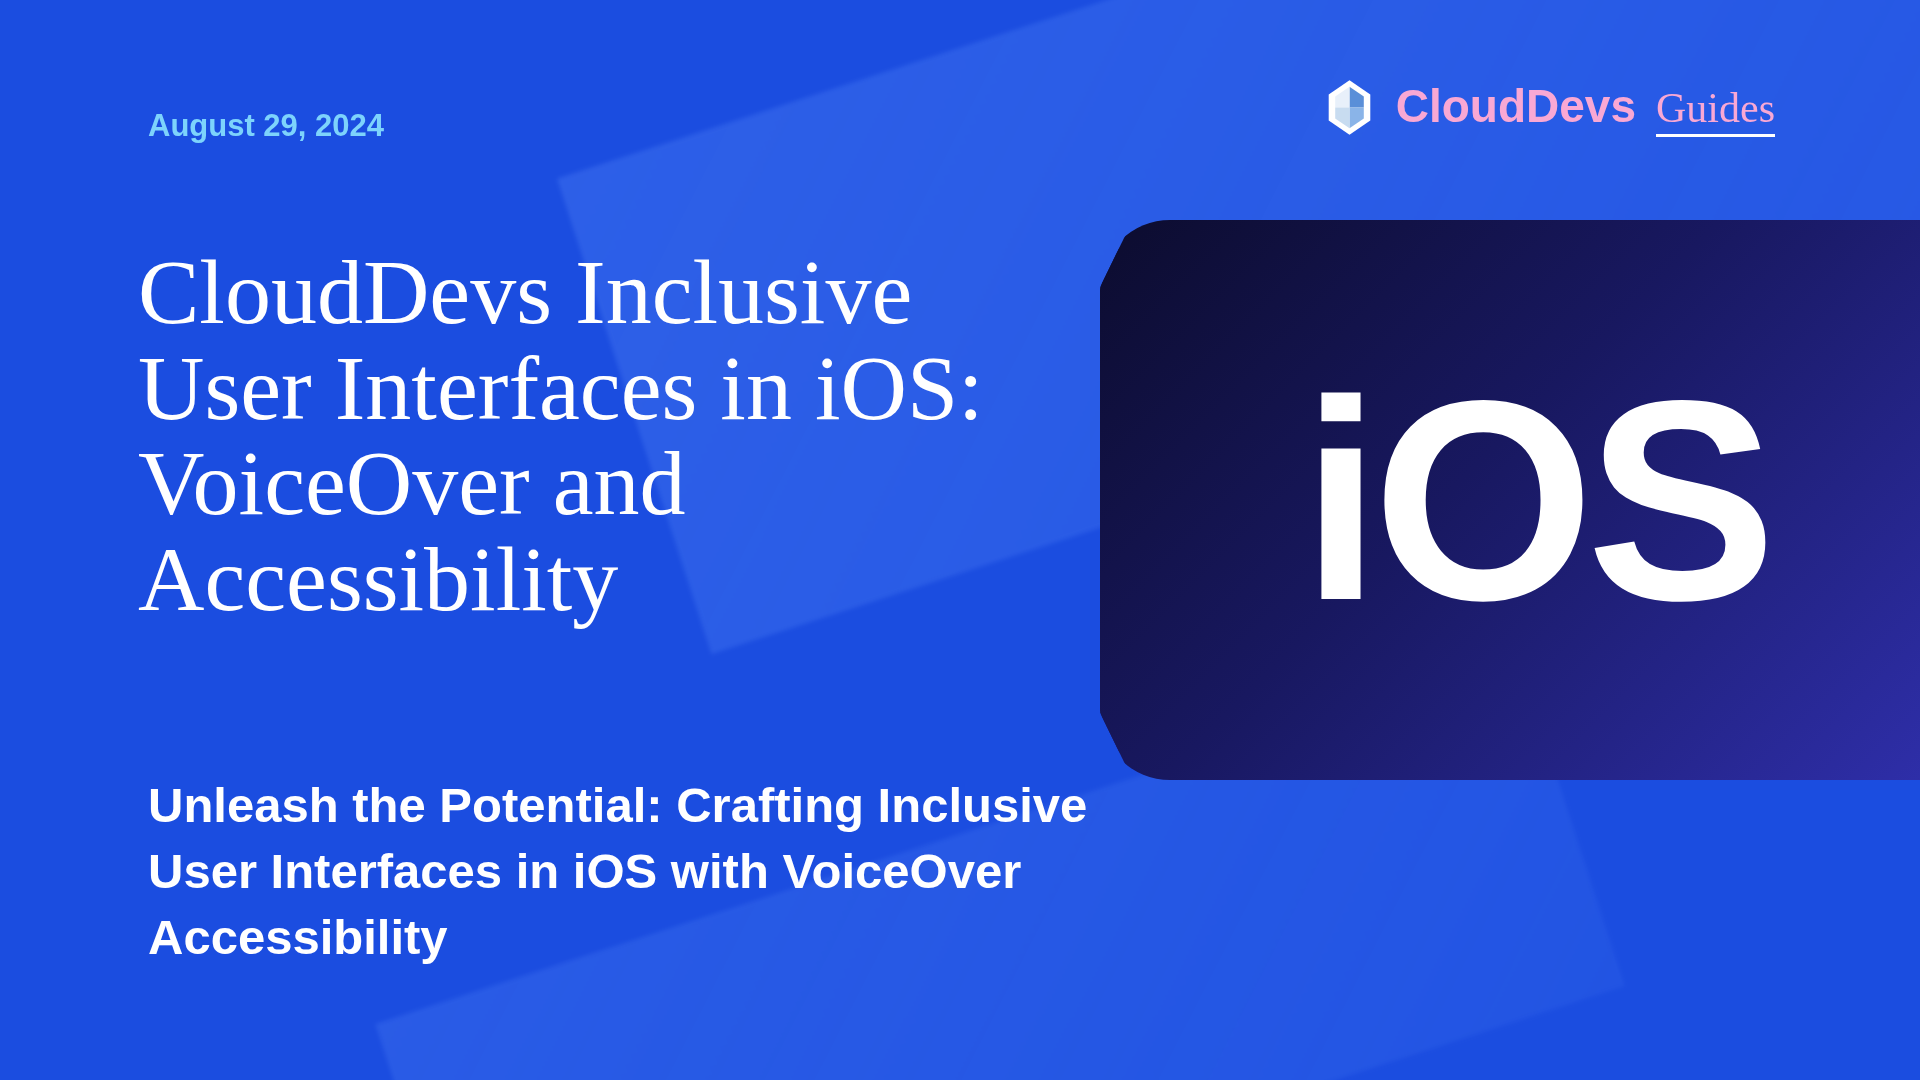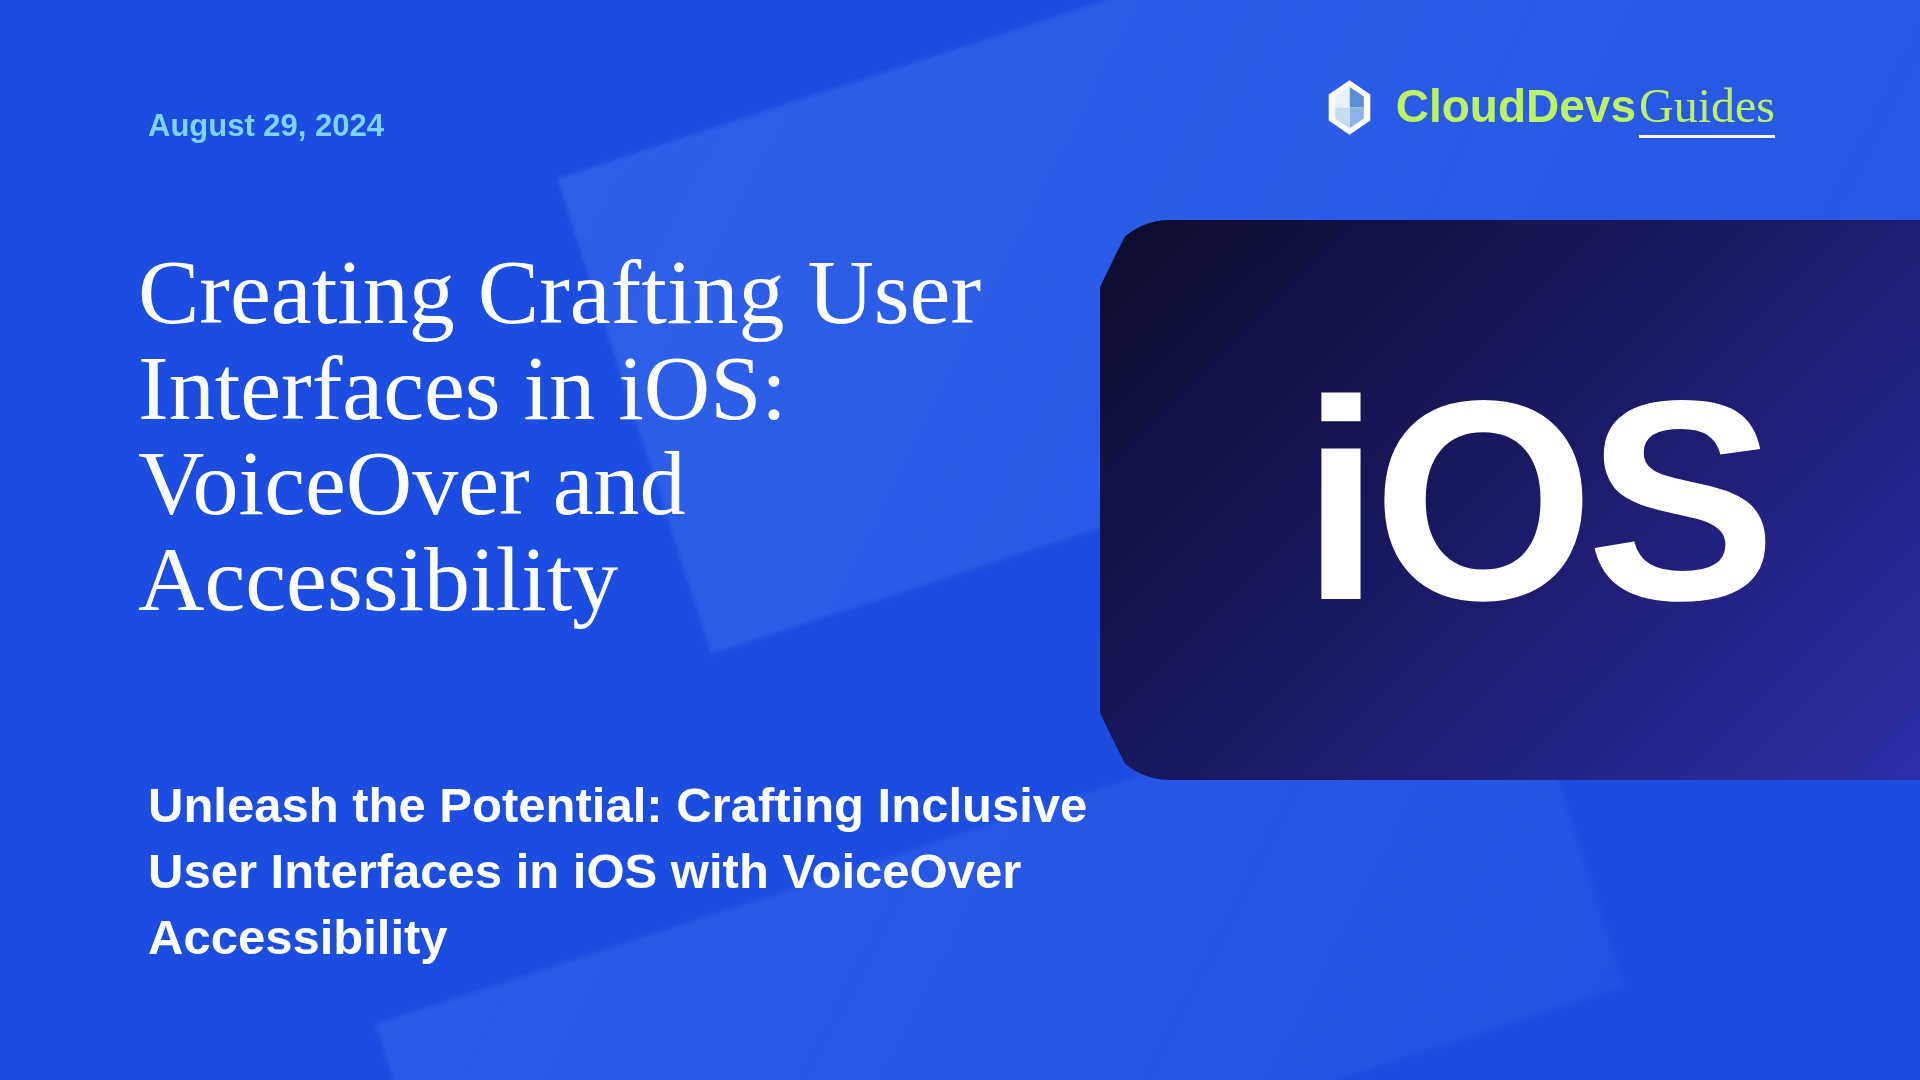--- a/index.html
+++ b/index.html
@@ -58,32 +58,32 @@
       gap: 14px;
     }
     
     .logo-icon {
       width: 65px;
       height: 65px;
       position: relative;
     }
     
     .logo-text {
-      color: #bef264;
+      color: #f9a8d4;
       font-family: -apple-system, BlinkMacSystemFont, 'Segoe UI', Arial, sans-serif;
       font-size: 46px;
       font-weight: 700;
       display: flex;
       align-items: baseline;
-      gap: 3px;
+      gap: 20px;
     }
     
     .logo-guides {
       font-family: Georgia, serif;
-      font-size: 48px;
+      font-size: 42px;
       font-weight: 400;
       border-bottom: 3px solid #ffffff;
       padding-bottom: 2px;
     }
     
     .title {
       position: absolute;
       top: 245px;
       left: 138px;
       color: #ffffff;
@@ -156,21 +156,21 @@
       <path d="M 28 33 L 50 18 L 50 50 L 28 50 Z" fill="#e8f0fa"></path>
       <path d="M 28 50 L 50 50 L 50 82 L 28 67 Z" fill="#c8dcf0"></path>
     </svg>
   </div>
   <div class="logo-text">
     <span>CloudDevs</span>
     <span class="logo-guides">Guides</span>
   </div>
 </div>
 
-<h1 class="title">Creating Crafting User Interfaces in iOS: VoiceOver and Accessibility</h1>
+<h1 class="title">CloudDevs Inclusive User Interfaces in iOS: VoiceOver and Accessibility</h1>
 
 <div class="ios-badge">
   <div class="ios-badge-inner">
     <span class="ios-text">iOS</span>
   </div>
 </div>
 
 <p class="subtitle">Unleash the Potential: Crafting Inclusive User Interfaces in iOS with VoiceOver Accessibility</p>
 
 </body></html>

